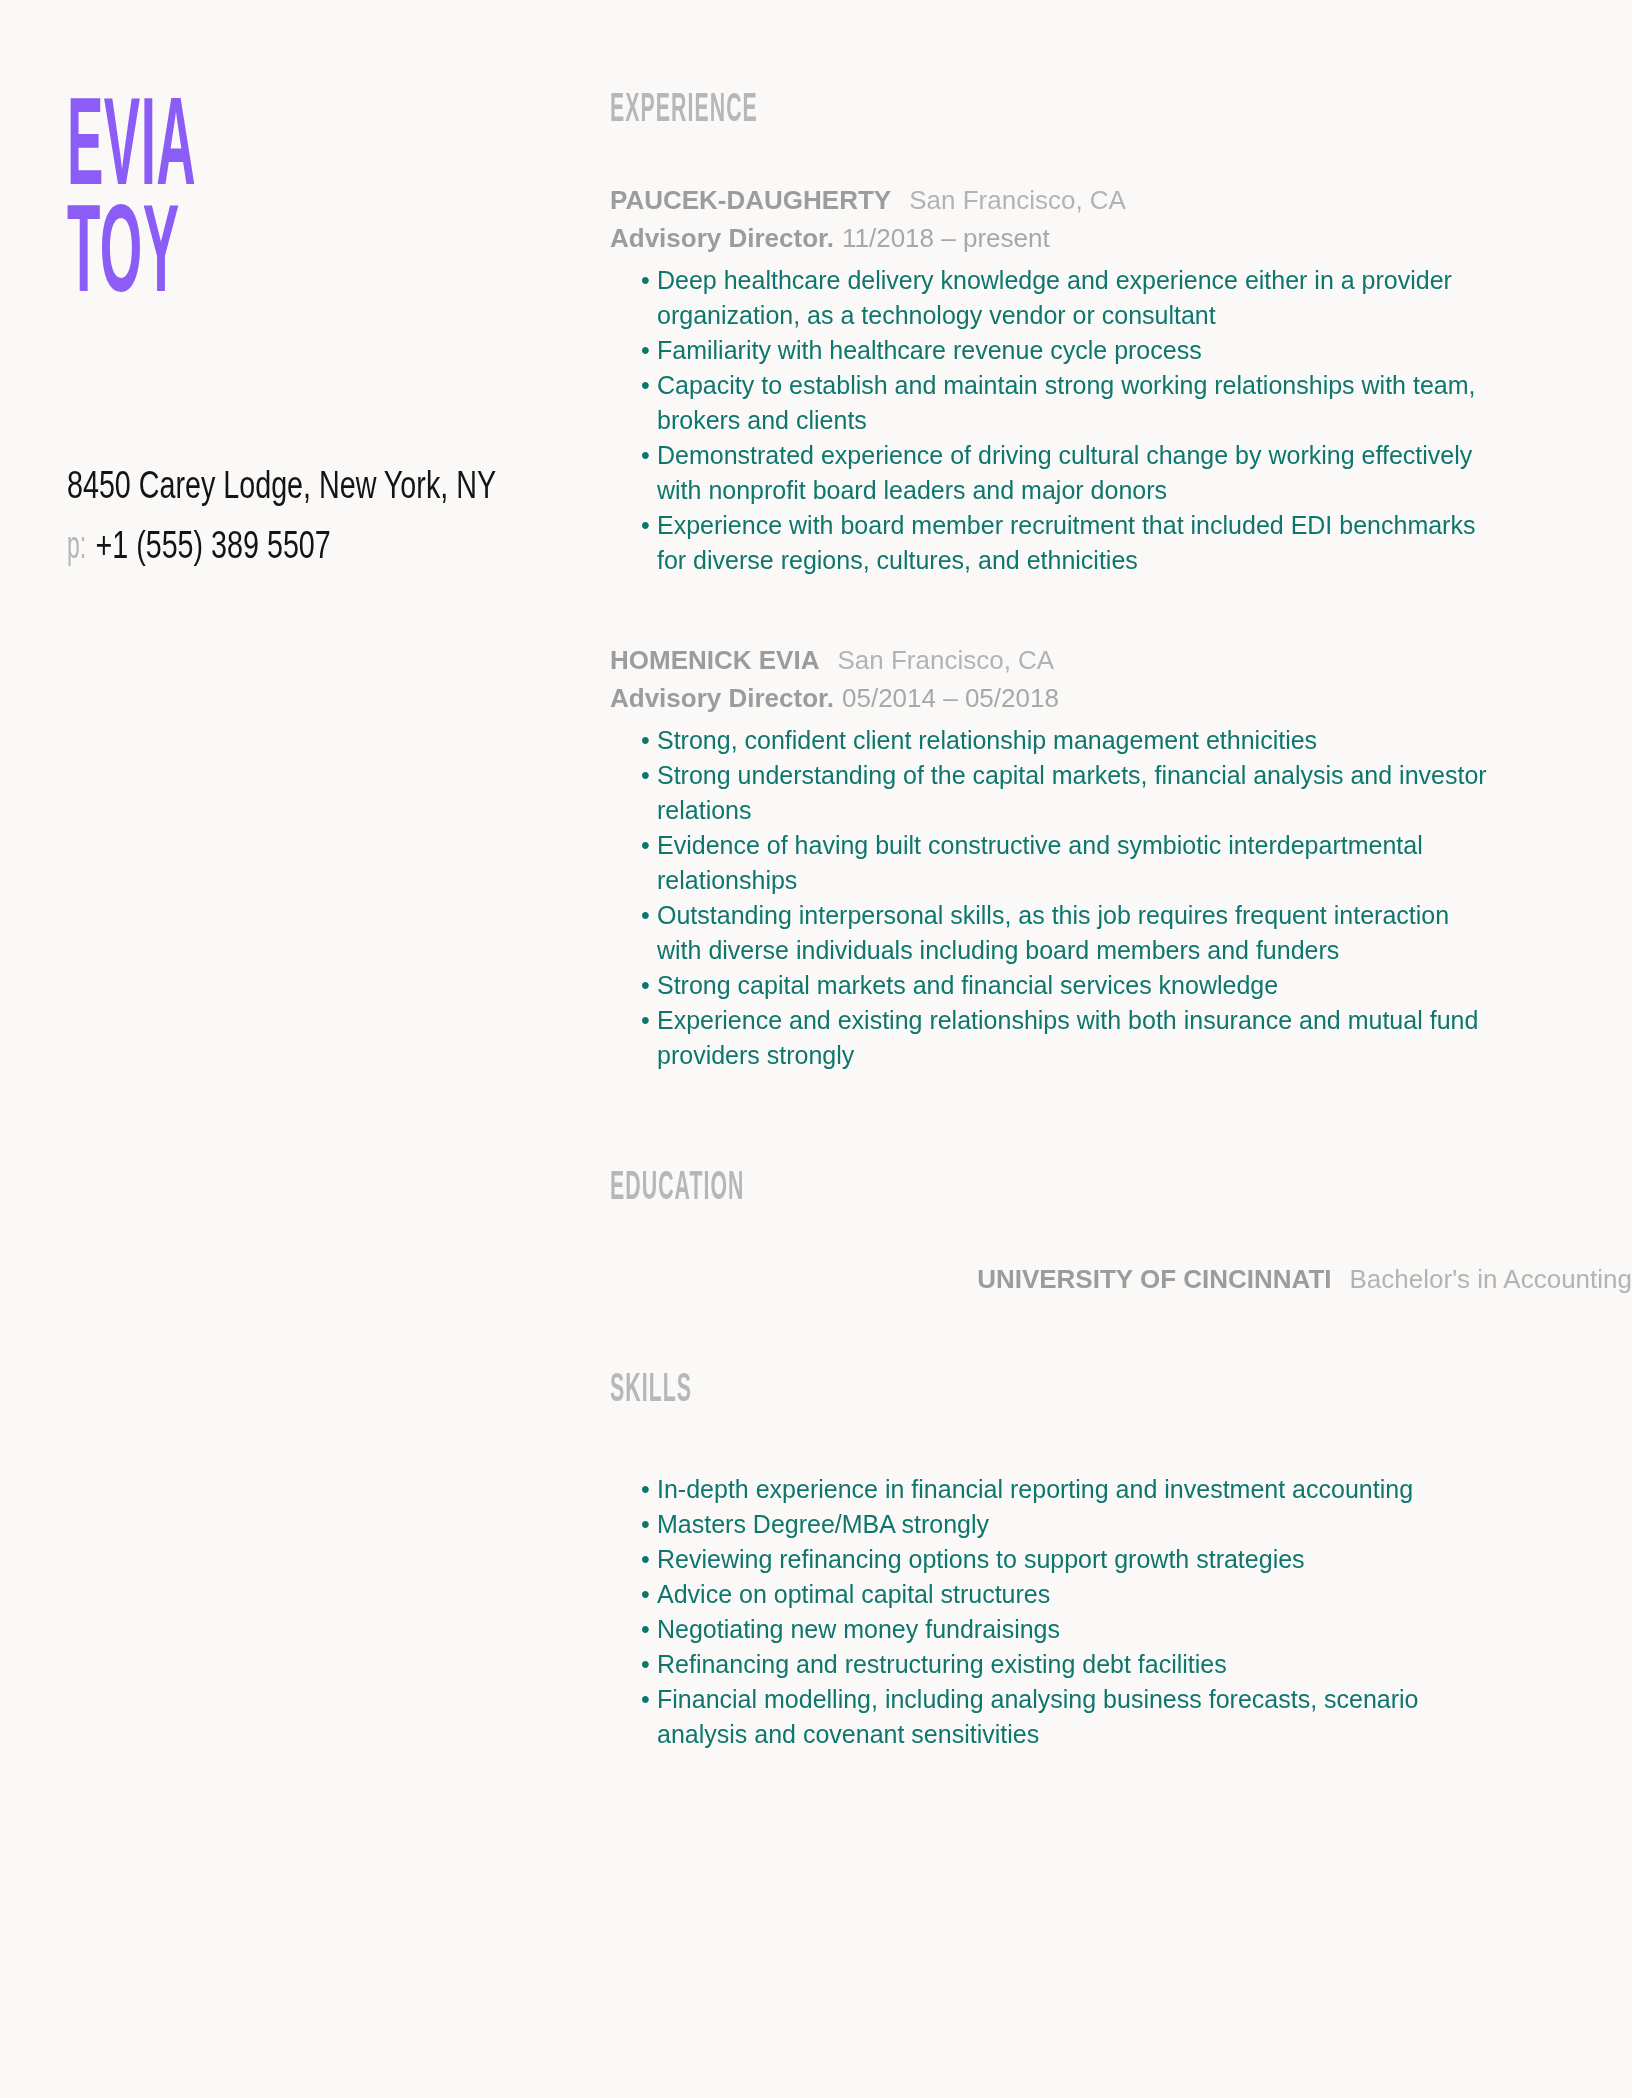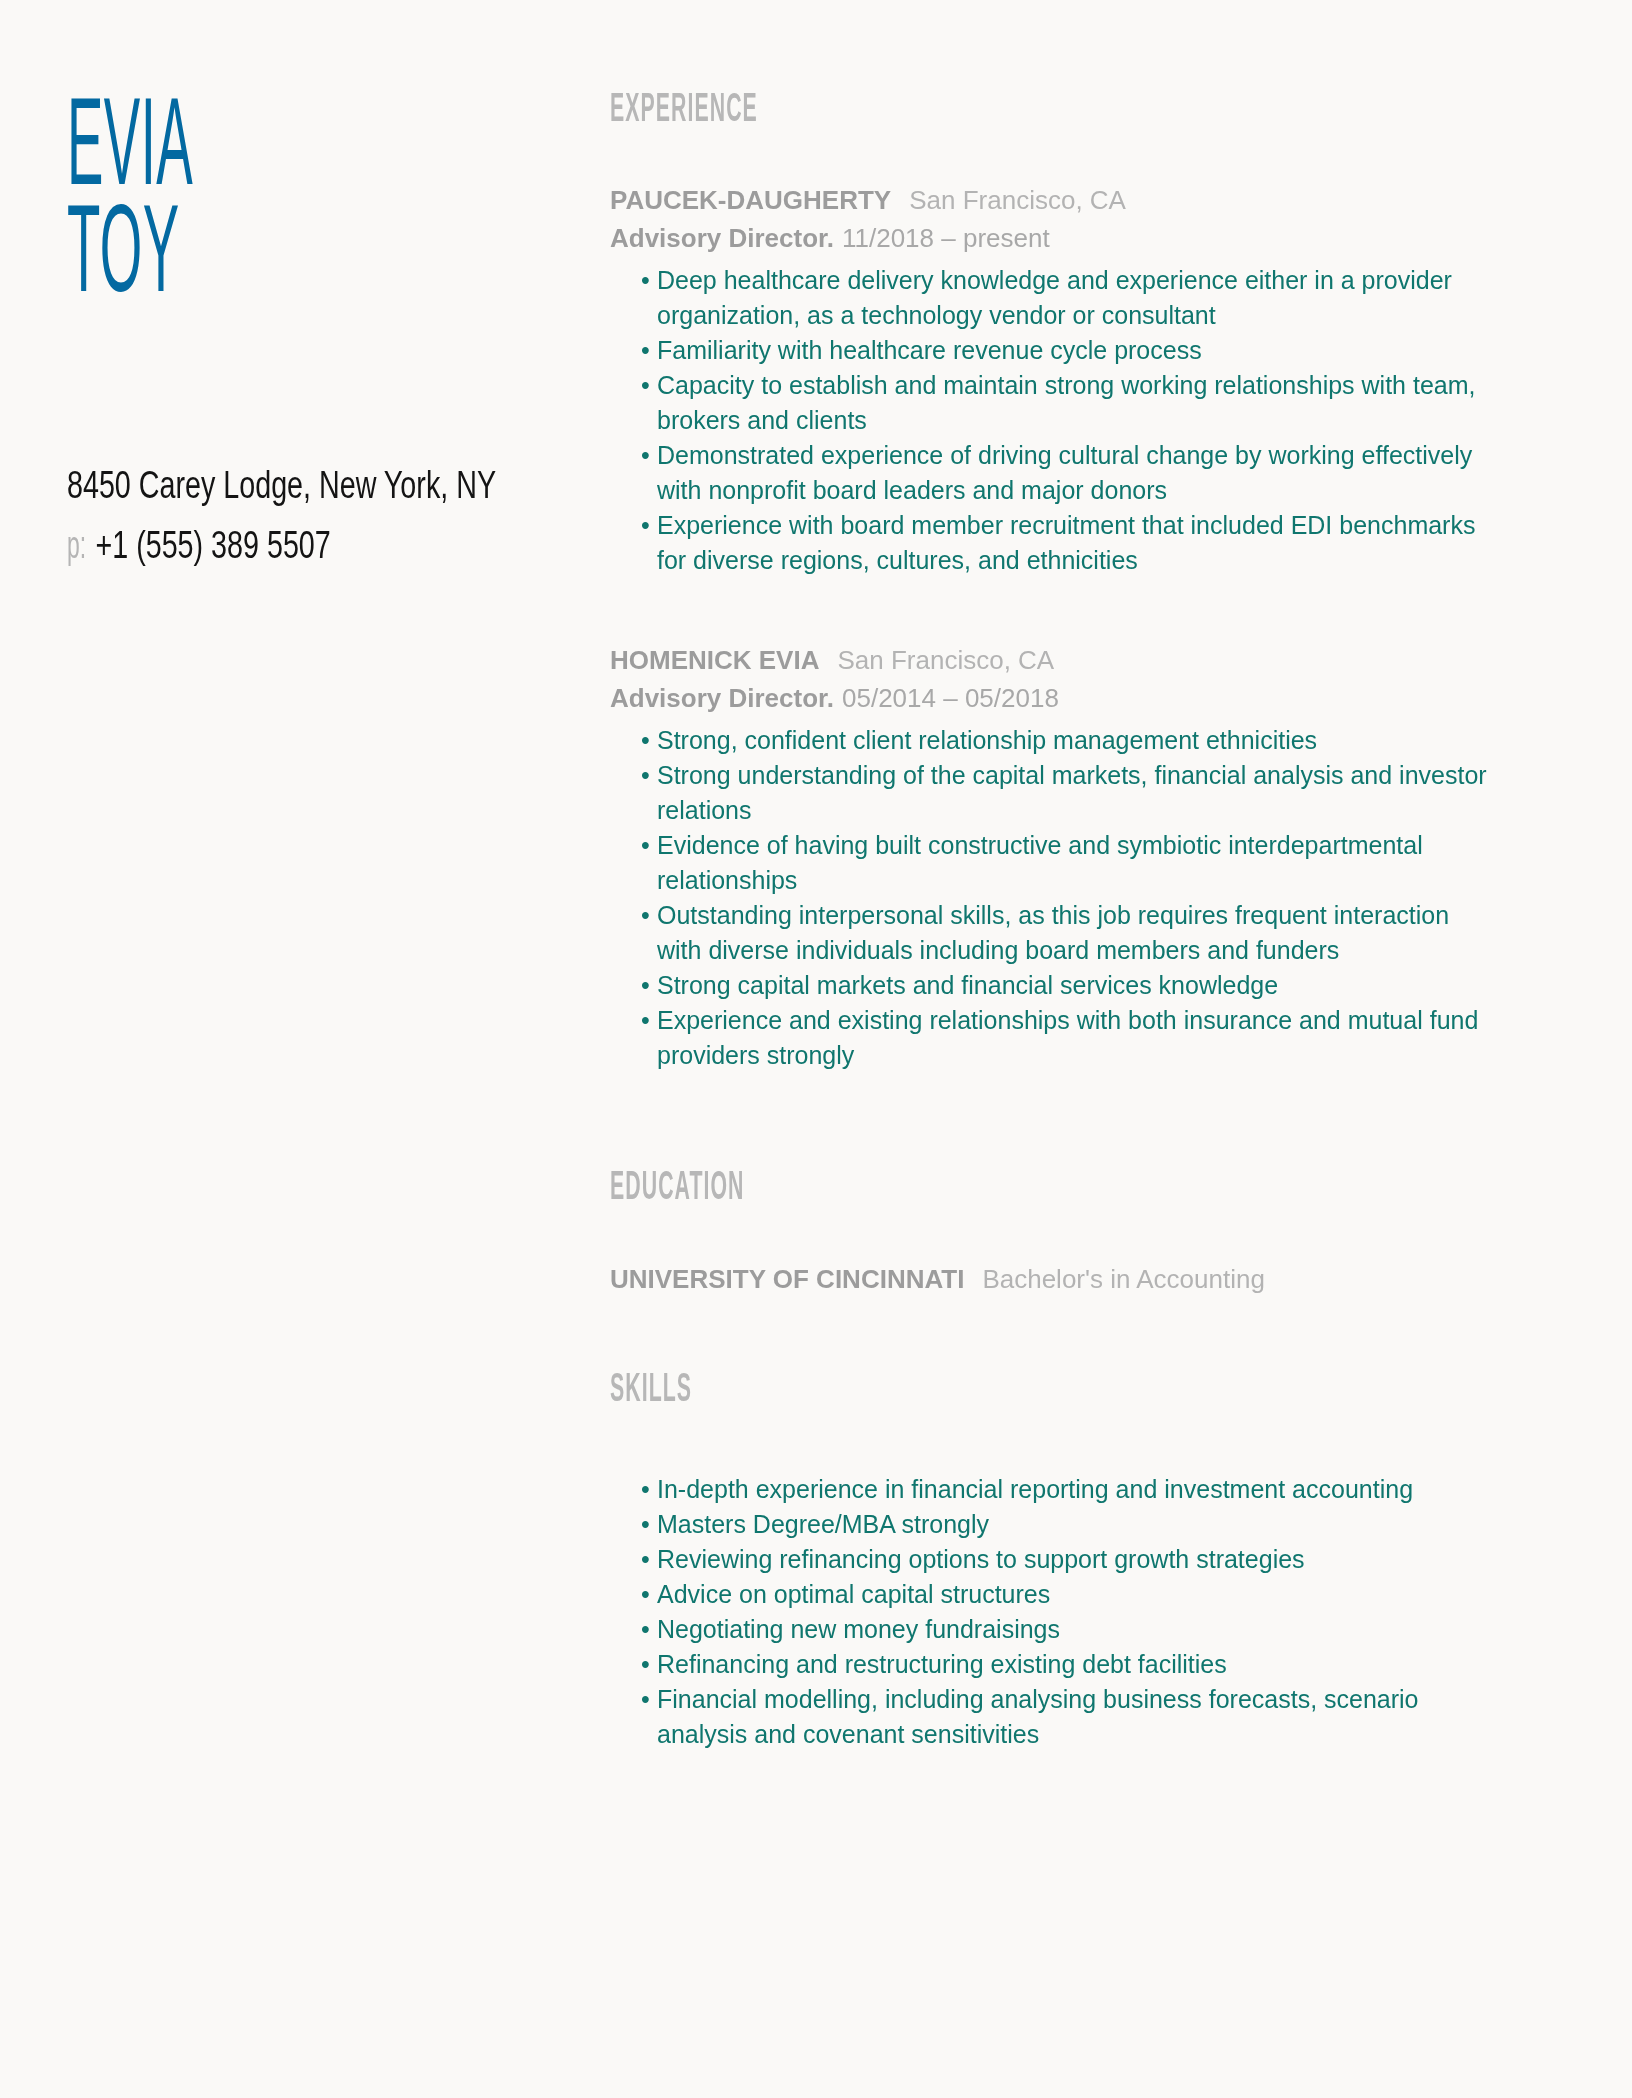--- a/index.html
+++ b/index.html
@@ -9,21 +9,21 @@
     font-family:"Liberation Sans","DejaVu Sans",sans-serif;
     color:#1c1c1c;
   }
   .page{display:flex;width:1632px;height:2098px;}
 
   
   .left{
     width:610px;flex:0 0 610px;box-sizing:border-box;
     padding:88px 0 0 67px;
   }
-  .name{margin:0;font-size:124px;line-height:107px;font-weight:400;color:#0369a1;}
+  .name{margin:0;font-size:124px;line-height:107px;font-weight:700;color:#8b5cf6;}
   .name-line{
     display:block;white-space:nowrap;letter-spacing:1px;
     transform:scaleX(0.44);transform-origin:0 50%;
   }
   .contact{margin-top:160px;}
   .crow{font-size:38px;line-height:46px;white-space:nowrap;color:#141414;}
   .squeeze{display:inline-block;white-space:nowrap;transform:scaleX(0.755);transform-origin:0 50%;}
   .phone-row{margin-top:14px;}
   .plabel{
     display:inline-block;transform:scaleX(0.8);transform-origin:0 50%;
@@ -45,21 +45,21 @@
   .role{font-weight:700;color:#9c9c9c;}
   .dates{color:#a8a8a8;margin-left:8px;}
   ul.bullets{
     list-style:none;margin:6px 0 0;padding:0;width:883px;
     font-size:25px;line-height:35px;color:#0f766e;
   }
   ul.bullets li{position:relative;padding-left:47px;margin:0;}
   ul.bullets li::before{content:"\2022";position:absolute;left:31px;top:0;}
 
   .section-education{margin-top:92px;}
-  .edu-line{margin-top:54px;}
+  .edu-line{margin-top:54px;text-align:right;}
   .section-skills{margin-top:69px;}
   .section-skills ul.bullets{margin-top:64px;}
 </style>
 </head>
 <body>
 
 <div class="page">
 
   <aside class="left">
     <h1 class="name">

